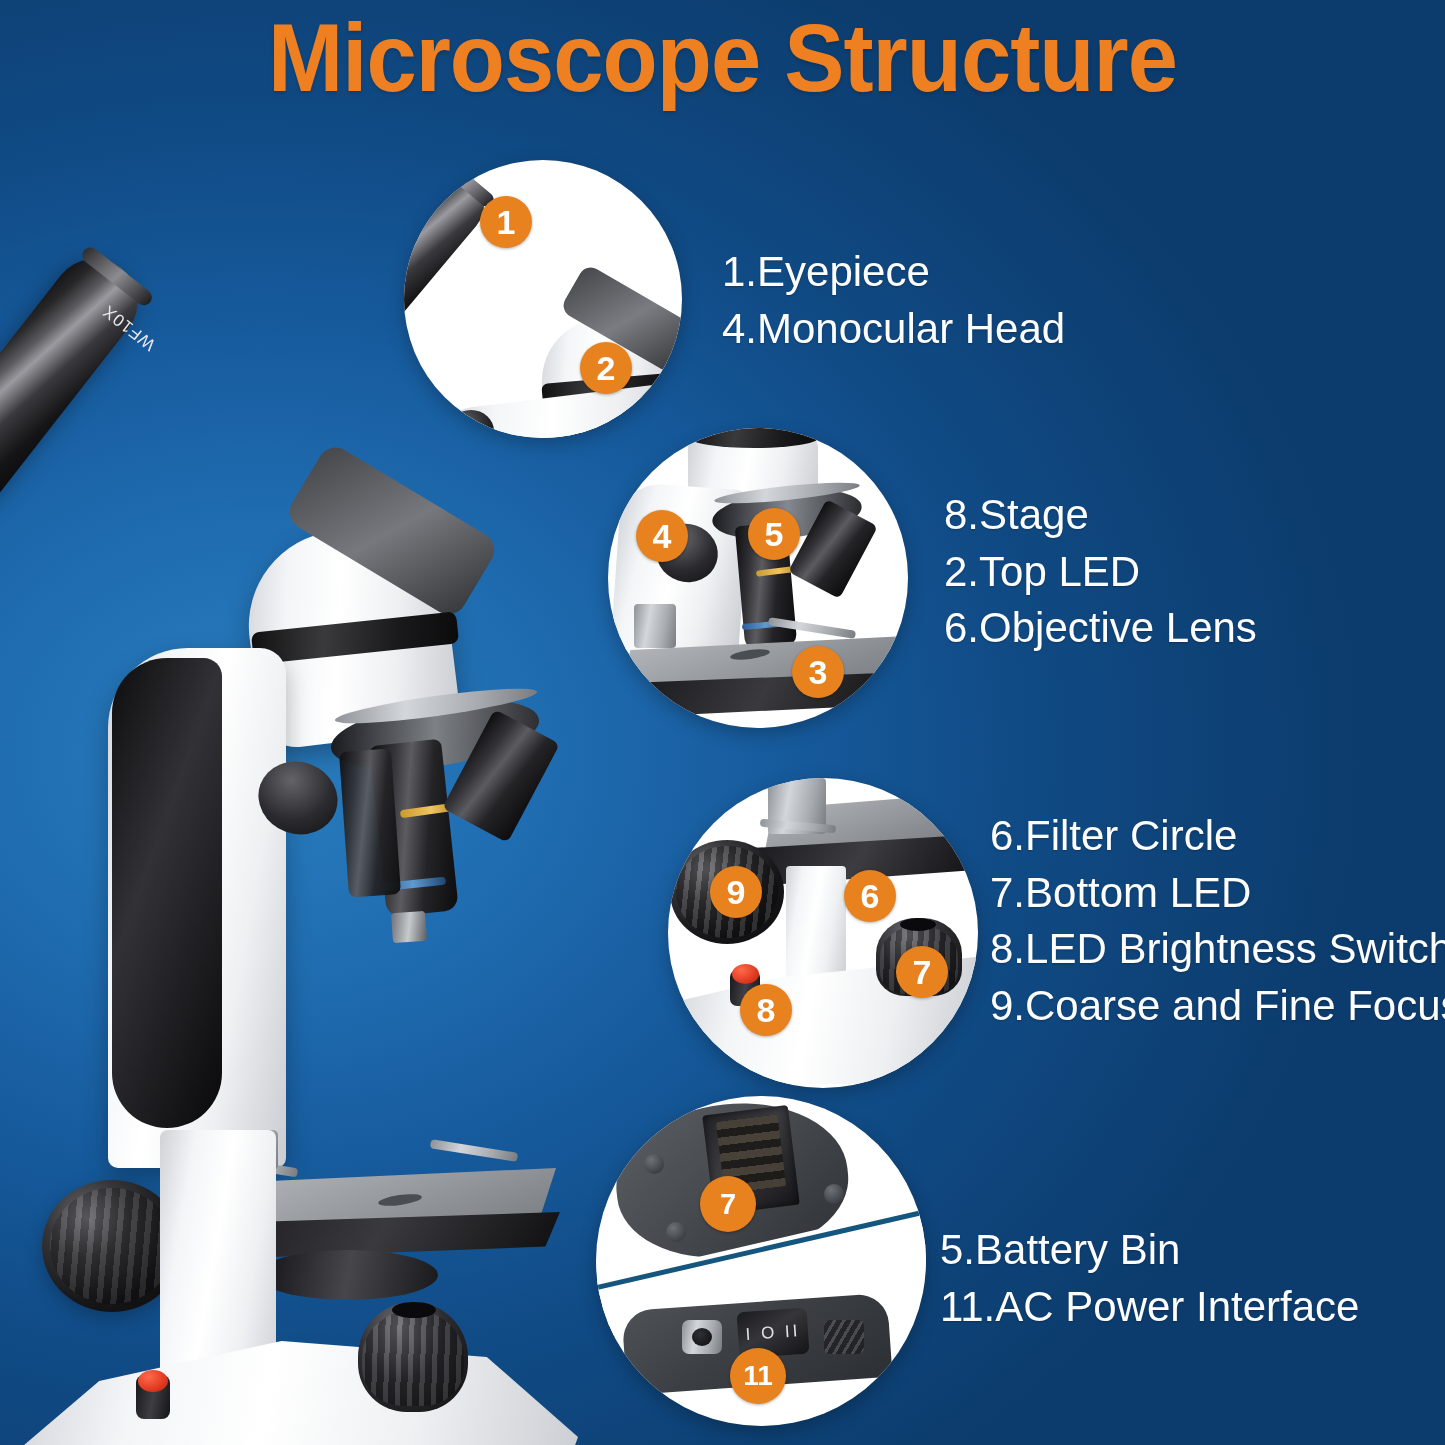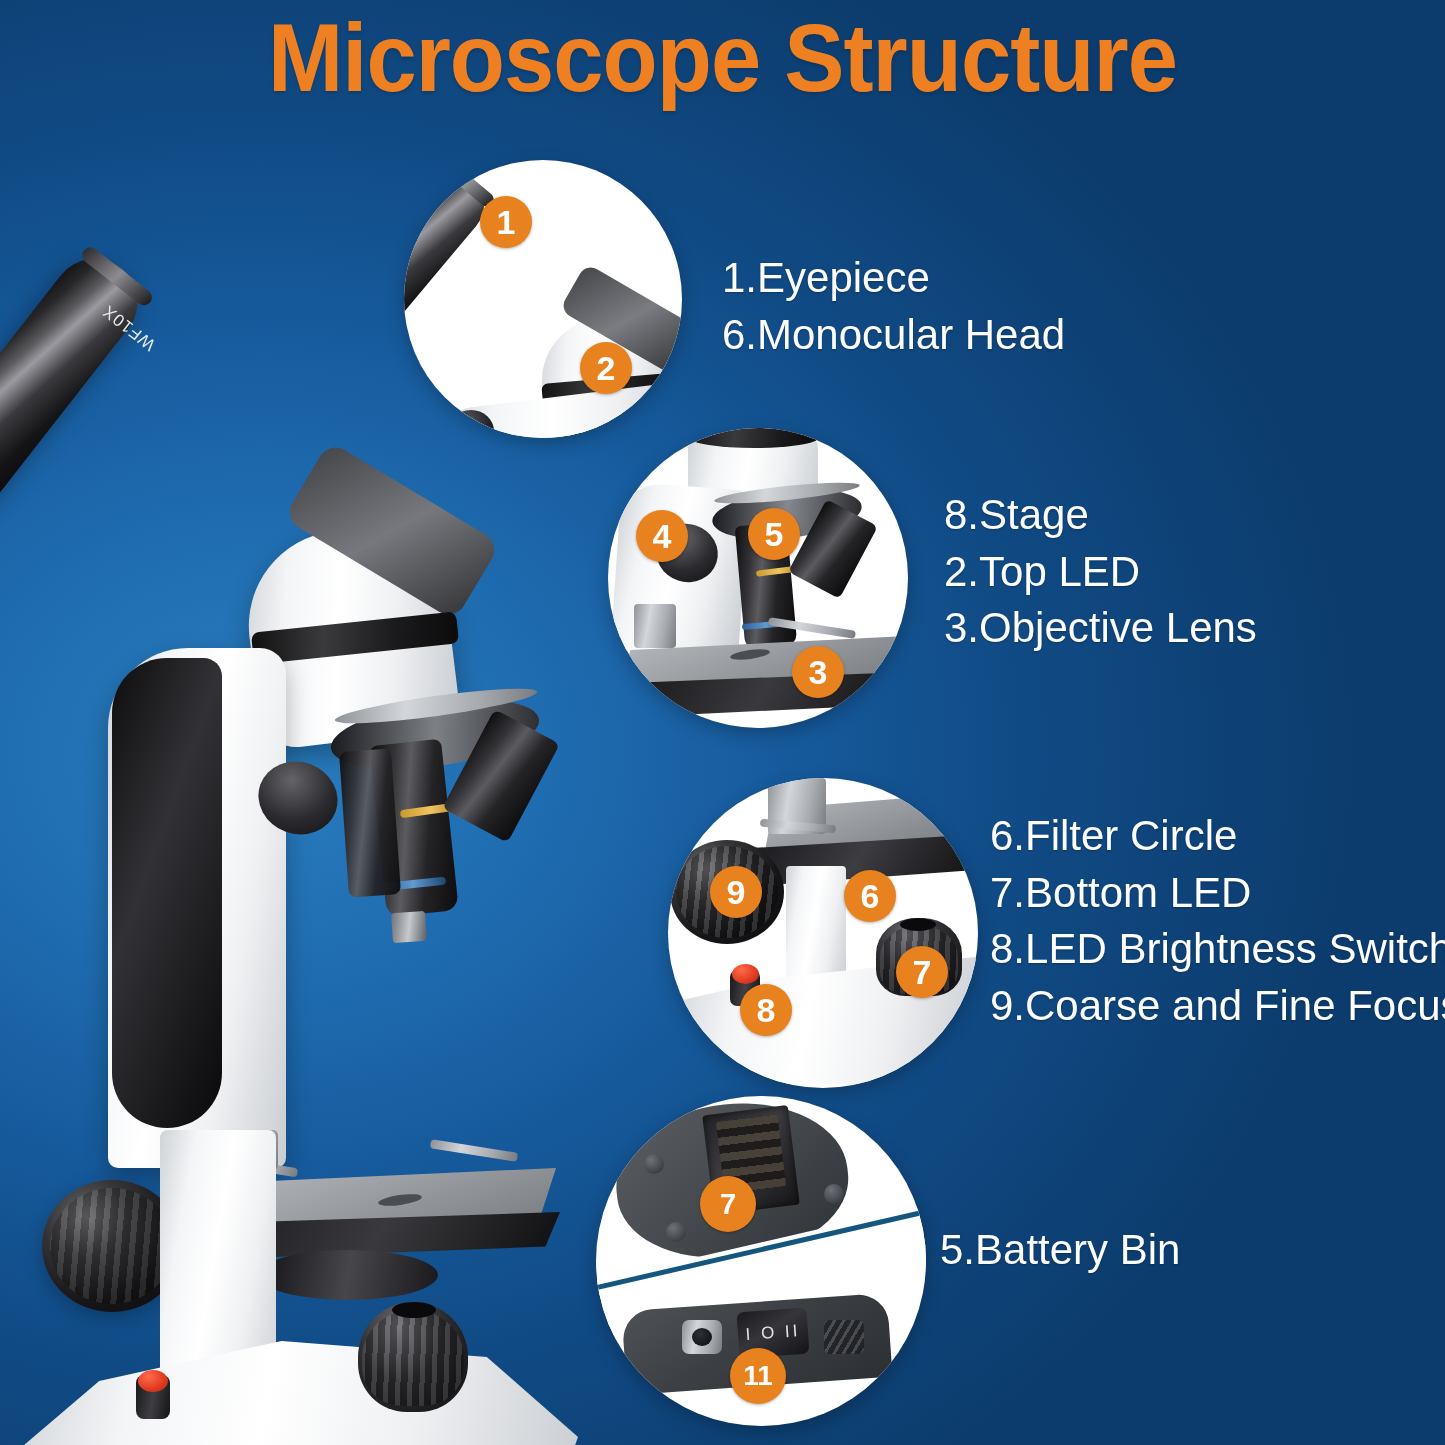--- a/index.html
+++ b/index.html
@@ -19,21 +19,21 @@
     position:absolute;left:0;right:0;top:8px;text-align:center;
     font-size:96px;font-weight:bold;color:#ef8022;
     letter-spacing:-1px;line-height:1.05;
     transform:scaleX(0.94);transform-origin:50% 50%;
     text-shadow:0 2px 4px rgba(0,0,0,.18);
     white-space:nowrap;
   }
   
   .labels{position:absolute;color:#fdfdfd;font-size:42px;line-height:1.35;white-space:nowrap;}
   .labels div{text-shadow:0 1px 2px rgba(0,0,0,.25);}
-  #labels-a{left:722px;top:244px;margin-top:6px;}
+  #labels-a{left:722px;top:244px;}
   #labels-b{left:944px;top:487px;}
   #labels-c{left:990px;top:808px;}
   #labels-d{left:940px;top:1222px;}
   
   .callout{position:absolute;border-radius:50%;overflow:hidden;background:#fff;}
   #callout-1{left:404px;top:160px;width:278px;height:278px;}
   #callout-2{left:608px;top:428px;width:300px;height:300px;}
   #callout-3{left:668px;top:778px;width:310px;height:310px;}
   #callout-4{left:596px;top:1096px;width:330px;height:330px;}
   .c-inner{position:absolute;inset:0;}
@@ -266,33 +266,34 @@
       <div class="blk" style="left:228px;top:224px;width:40px;height:34px;border-radius:6px;
                   background:repeating-linear-gradient(120deg,rgba(255,255,255,.10) 0 3px,rgba(0,0,0,.35) 3px 8px);"></div>
 
       <div class="badge big" style="left:104px;top:80px;font-size:29px;">7</div>
       <div class="badge big" style="left:134px;top:252px;font-size:28px;">11</div>
     </div>
   </div>
 
   <div class="labels" id="labels-a">
     <div>1.Eyepiece</div>
-    <div>6.Monocular Head</div>
+    <div>4.Monocular Head</div>
   </div>
 
   <div class="labels" id="labels-b">
     <div>8.Stage</div>
     <div>2.Top LED</div>
-    <div>3.Objective Lens</div>
+    <div>6.Objective Lens</div>
   </div>
 
   <div class="labels" id="labels-c">
     <div>6.Filter Circle</div>
     <div>7.Bottom LED</div>
     <div>8.LED Brightness Switch</div>
     <div>9.Coarse and Fine Focus</div>
   </div>
 
   <div class="labels" id="labels-d">
     <div>5.Battery Bin</div>
+    <div>11.AC Power Interface</div>
   </div>
 
 </div>
 
 </body></html>

